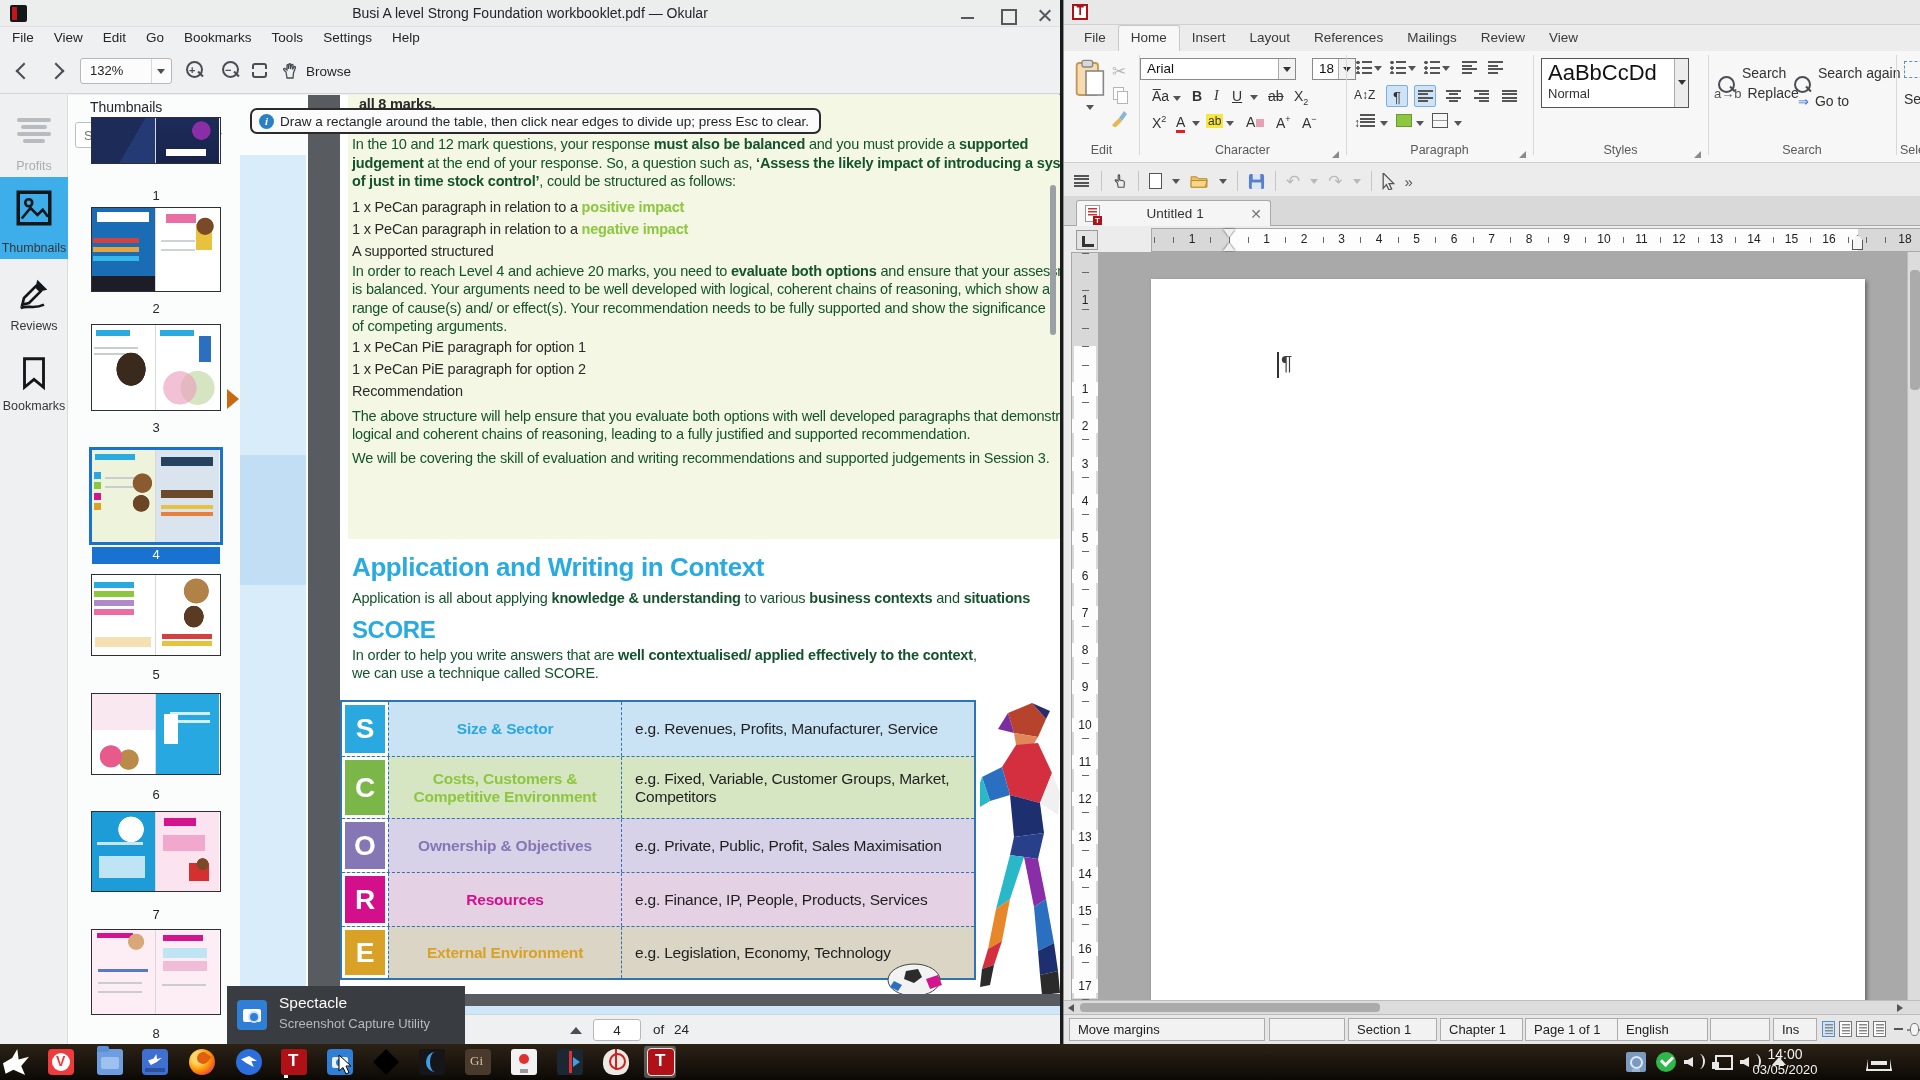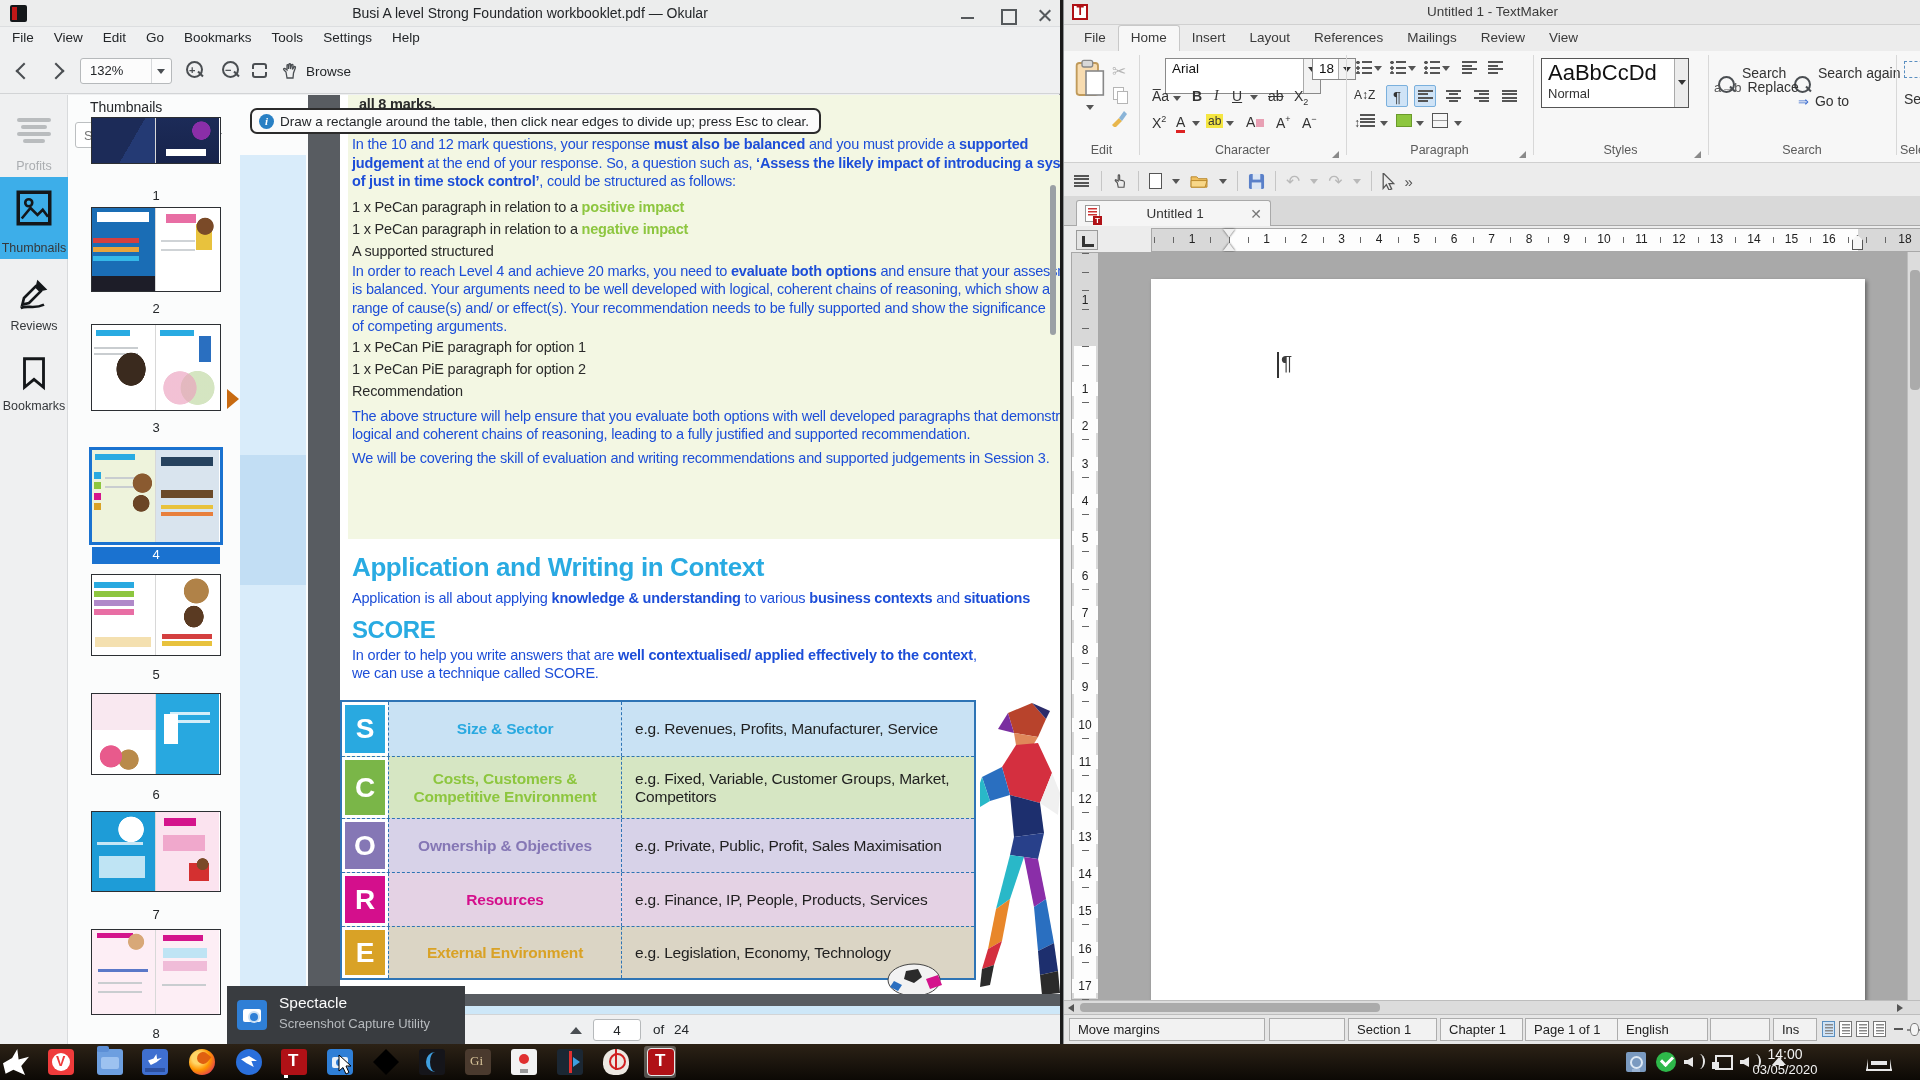--- a/index.html
+++ b/index.html
@@ -84,21 +84,21 @@
 .t8l{background:radial-gradient(circle at 70% 14%,#d8a878 0 9%,transparent 10%),linear-gradient(#d4148c,#d4148c) 20% 4%/36px 5px no-repeat,linear-gradient(#5a78c8,#5a78c8) 46% 48%/50px 3px no-repeat,linear-gradient(#c9cdd0,#c9cdd0) 30% 64%/44px 2px no-repeat,linear-gradient(#c9cdd0,#c9cdd0) 30% 74%/44px 2px no-repeat,#fdeef5}
 .t8r{background:linear-gradient(#d4148c,#d4148c) 30% 6%/40px 6px no-repeat,linear-gradient(#bfe4f4,#bfe4f4) 40% 24%/44px 10px no-repeat,linear-gradient(#f0bcd8,#f0bcd8) 40% 42%/44px 10px no-repeat,linear-gradient(#c9cdd0,#c9cdd0) 34% 66%/44px 2px no-repeat,#fdeef5}
 .ok-marker{left:227px;top:389px;width:0;height:0;border-top:10px solid transparent;border-bottom:10px solid transparent;border-left:12px solid #c86a10}
 
 .ok-view{left:308px;top:95px;width:752px;height:911px;background:#585c61;overflow:hidden}
 .pdf-page{left:340px;top:95px;width:720px;height:899px;background:#fff;overflow:hidden}
 .pdf-pale{left:8px;top:0;width:712px;height:444px;background:#f3f7e3}
 .pdf-topline{left:19px;top:1px;font-size:14.5px;font-weight:bold;color:#2b2b2b;letter-spacing:-.2px}
 .pdf-col{left:12px;top:40px;width:708px}
 .pdf-colw{left:12px;top:449px;width:708px}
-.pl-line{line-height:18.5px;font-size:14.5px;color:#1d4ed8;white-space:nowrap;letter-spacing:-.2px}
+.pl-line{line-height:18.5px;font-size:14.5px;color:#14532d;white-space:nowrap;letter-spacing:-.2px}
 .pl-list{line-height:22px;font-size:14.5px;color:#2b2b2b;white-space:nowrap;letter-spacing:-.2px}
 .pl-h20{line-height:24px;font-size:17px;font-weight:bold;color:#8dc63f;margin-top:6px;letter-spacing:-.2px}
 .pl-h1{line-height:34px;font-size:26px;font-weight:bold;color:#29abe2;margin-top:6px;letter-spacing:-.4px}
 .pl-h2{line-height:32px;font-size:24px;font-weight:bold;color:#29abe2;margin-top:6px;letter-spacing:-.4px}
 .mt{margin-top:5px}
 .s-b{font-weight:bold}
 .s-g{font-weight:bold;color:#8dc63f}
 
 #score{left:0;top:605px;width:636px;border:2px solid #2e74b5;background:#fff}
 .sc-row{display:flex;border-top:1px dashed #2e74b5}
@@ -497,21 +497,20 @@
 
   <div class="ok-tooltip abs">
     <span class="tt-i">i</span>
     <span class="tt-text">Draw a rectangle around the table, then click near edges to divide up; press Esc to clear.</span>
   </div>
 </div>
 
 <div id="tm" class="abs">
   <div class="tm-title abs">
     <div class="tm-appicon abs"></div>
-    <div class="tm-title-text abs">Untitled 1 - TextMaker</div>
   </div>
   <div class="tm-tabs abs" id="tm-tabs">
       <span class="tm-tab">File</span>
       <span class="tm-tab active">Home</span>
       <span class="tm-tab">Insert</span>
       <span class="tm-tab">Layout</span>
       <span class="tm-tab">References</span>
       <span class="tm-tab">Mailings</span>
       <span class="tm-tab">Review</span>
       <span class="tm-tab">View</span>
@@ -528,21 +527,21 @@
     <div class="ric dis abs" style="left:48px;top:10px;font-size:17px">✂</div>
     <div class="abs" style="left:49px;top:36px;width:11px;height:13px;border:1.5px solid #b5b5b5;background:#fff"></div>
     <div class="abs" style="left:53px;top:40px;width:11px;height:13px;border:1.5px solid #b5b5b5;background:#fff"></div>
     <svg class="abs" style="left:46px;top:58px" width="18" height="18" viewBox="0 0 18 18">
         <path d="M2 16 l7-7 3 3 -7 7 Z" fill="#e8b64c"></path>
         <path d="M9 9 l5-7 3 3 -5 7 Z" fill="#8ab4d8"></path>
       </svg>
     <div class="grp-label" style="left:0;width:75px">Edit</div>
     <div class="grp-div" style="left:75px"></div>
 
-    <div class="combo abs" style="left:101px;top:7px;width:156px;height:36px"><span>Arial</span><span class="dd"></span><span class="tri-d"></span></div>
+    <div class="combo abs" style="left:76px;top:7px;width:156px;height:22px"><span>Arial</span><span class="dd"></span><span class="tri-d"></span></div>
     <div class="combo abs" style="left:248px;top:7px;width:44px;height:22px"><span>18</span><span class="dd"></span><span class="tri-d"></span></div>
     <div class="ric abs" style="left:88px;top:37px">A̅a <span class="tri-d" style="position:static;display:inline-block;border-top-color:#555"></span></div>
     <div class="ric abs" style="left:128px;top:37px;font-weight:bold">B</div>
     <div class="ric tx abs" style="left:150px;top:37px;font-style:italic">I</div>
     <div class="ric abs" style="left:168px;top:37px;text-decoration:underline">U</div>
     <span class="tri-d abs" style="left:186px;top:44px;border-top-color:#555"></span>
     <div class="ric abs" style="left:204px;top:37px;text-decoration:line-through">ab</div>
     <div class="ric abs" style="left:230px;top:37px">X<sub style="font-size:9px">2</sub></div>
     <div class="ric abs" style="left:88px;top:63px">X<sup style="font-size:9px">2</sup></div>
     <div class="ric abs" style="left:112px;top:63px;border-bottom:3px solid #d22">A</div>
@@ -600,21 +599,21 @@
     <div class="grp-div" style="left:644px"></div>
 
     <div class="abs" style="left:652px;top:12px;display:flex;gap:6px;align-items:center">
         <span class="mag" style="position:static;display:inline-block;width:20px;height:20px;position:relative"></span>
         <span style="font-size:14px;color:#333">Search</span>
       </div>
     <div class="abs" style="left:728px;top:12px;display:flex;gap:6px;align-items:center">
         <span class="mag" style="position:static;display:inline-block;width:20px;height:20px;position:relative"></span>
         <span style="font-size:14px;color:#333">Search again</span>
       </div>
-    <div class="abs" style="left:650px;top:28px;display:flex;gap:6px;align-items:center">
+    <div class="abs" style="left:650px;top:34px;display:flex;gap:6px;align-items:center">
         <span style="font-size:13px;color:#555">a→b</span>
         <span style="font-size:14px;color:#333">Replace</span>
       </div>
     <div class="abs" style="left:734px;top:42px;display:flex;gap:6px;align-items:center">
         <span style="font-size:13px;color:#3f6fd0">⇒</span>
         <span style="font-size:14px;color:#333">Go to</span>
       </div>
     <div class="grp-label" style="left:644px;width:188px">Search</div>
     <div class="grp-div" style="left:832px"></div>
 

